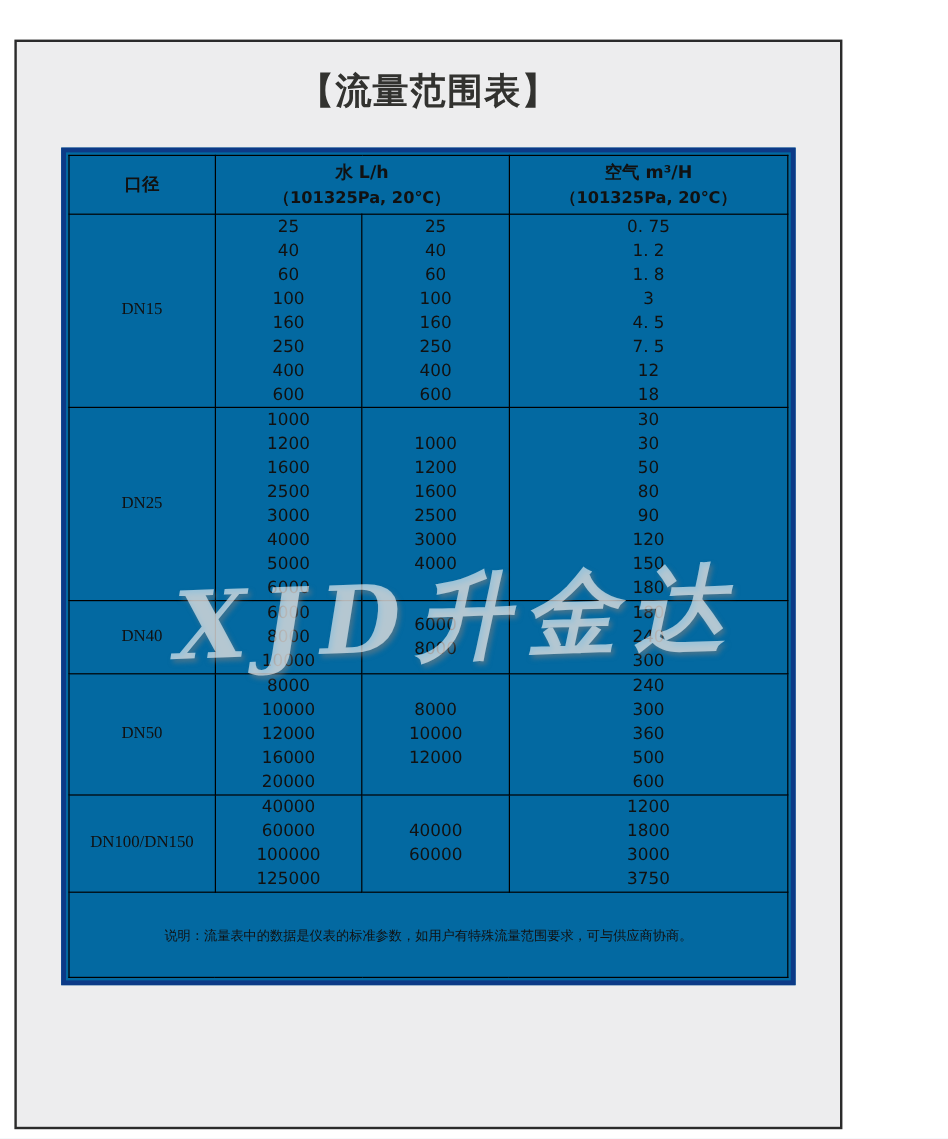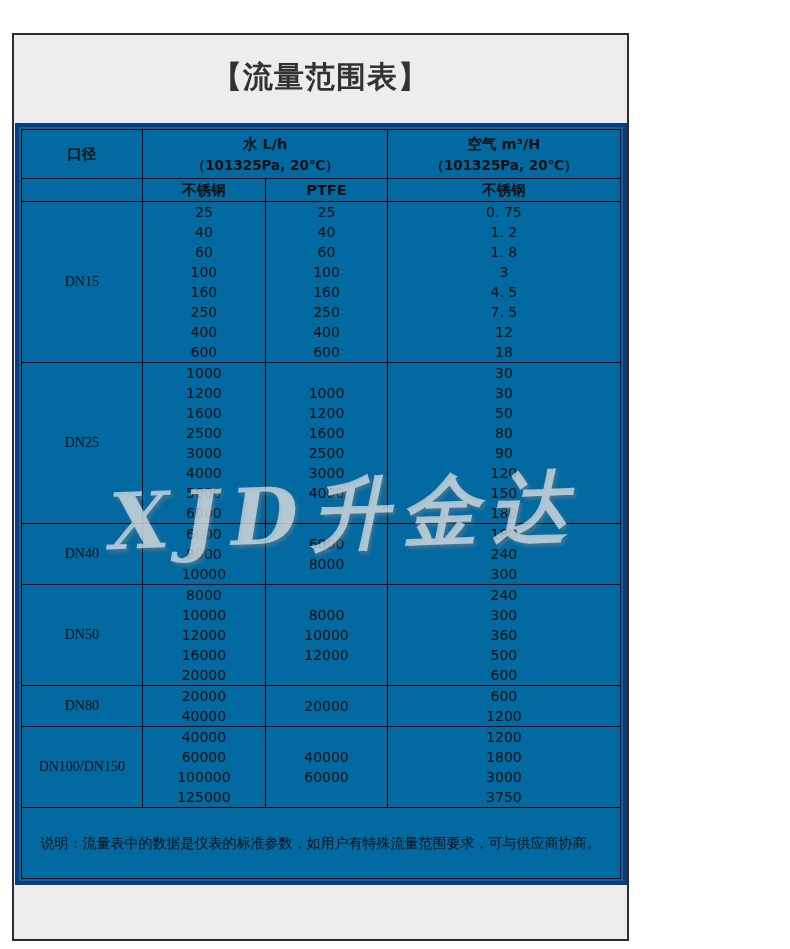--- a/index.html
+++ b/index.html
@@ -8,21 +8,21 @@
     background: #ffffff;
     width: 790px;
     height: 949px;
     font-family: "DejaVu Sans", "Liberation Sans", sans-serif;
     position: relative;
   }
   .panel {
     position: absolute;
     left: 12px;
     top: 33px;
-    width: 617px;
+    width: 690px;
     height: 908px;
     box-sizing: border-box;
     background: #ededee;
     border: 2px solid #2b2b2b;
   }
   .title {
     margin-top: 24px;
     text-align: center;
     font-size: 30px;
     line-height: 36px;
@@ -73,21 +73,21 @@
   .val {
     height: 20px;
     line-height: 20px;
     font-size: 14px;
   }
   td.note {
     text-align: left;
     vertical-align: top;
     height: 70px;
     padding: 11px 9px 0 9px;
-    font-size: 14px;
+    font-size: 11px;
     line-height: 27px;
     color: #111;
   }
   .watermark {
     position: absolute;
     top: 336px;
     left: 90px;
     z-index: 5;
     font-family: "DejaVu Serif", serif;
     font-style: italic;
@@ -122,32 +122,20 @@
           </td>
           <td colspan="2">
             <div class="hmain">水 L/h</div>
             <div class="hcond">（101325Pa, 20℃）</div>
           </td>
           <td>
             <div class="hmain">空气 m³/H</div>
             <div class="hcond">（101325Pa, 20℃）</div>
           </td>
         </tr>
-        <tr class="hrow2">
-          <td></td>
-          <td>
-            <span class="hmain">不锈钢</span>
-          </td>
-          <td>
-            <span class="hmain">PTFE</span>
-          </td>
-          <td>
-            <span class="hmain">不锈钢</span>
-          </td>
-        </tr>
       </thead>
       <tbody>
           <tr>
             <td class="diam">DN15</td>
             <td>
               <div class="val">25</div>
               <div class="val">40</div>
               <div class="val">60</div>
               <div class="val">100</div>
               <div class="val">160</div>
@@ -240,34 +228,20 @@
             </td>
             <td>
               <div class="val">240</div>
               <div class="val">300</div>
               <div class="val">360</div>
               <div class="val">500</div>
               <div class="val">600</div>
             </td>
           </tr>
           <tr>
-            <td class="diam">DN80</td>
-            <td>
-              <div class="val">20000</div>
-              <div class="val">40000</div>
-            </td>
-            <td>
-              <div class="val">20000</div>
-            </td>
-            <td>
-              <div class="val">600</div>
-              <div class="val">1200</div>
-            </td>
-          </tr>
-          <tr>
             <td class="diam">DN100/DN150</td>
             <td>
               <div class="val">40000</div>
               <div class="val">60000</div>
               <div class="val">100000</div>
               <div class="val">125000</div>
             </td>
             <td>
               <div class="val">40000</div>
               <div class="val">60000</div>

